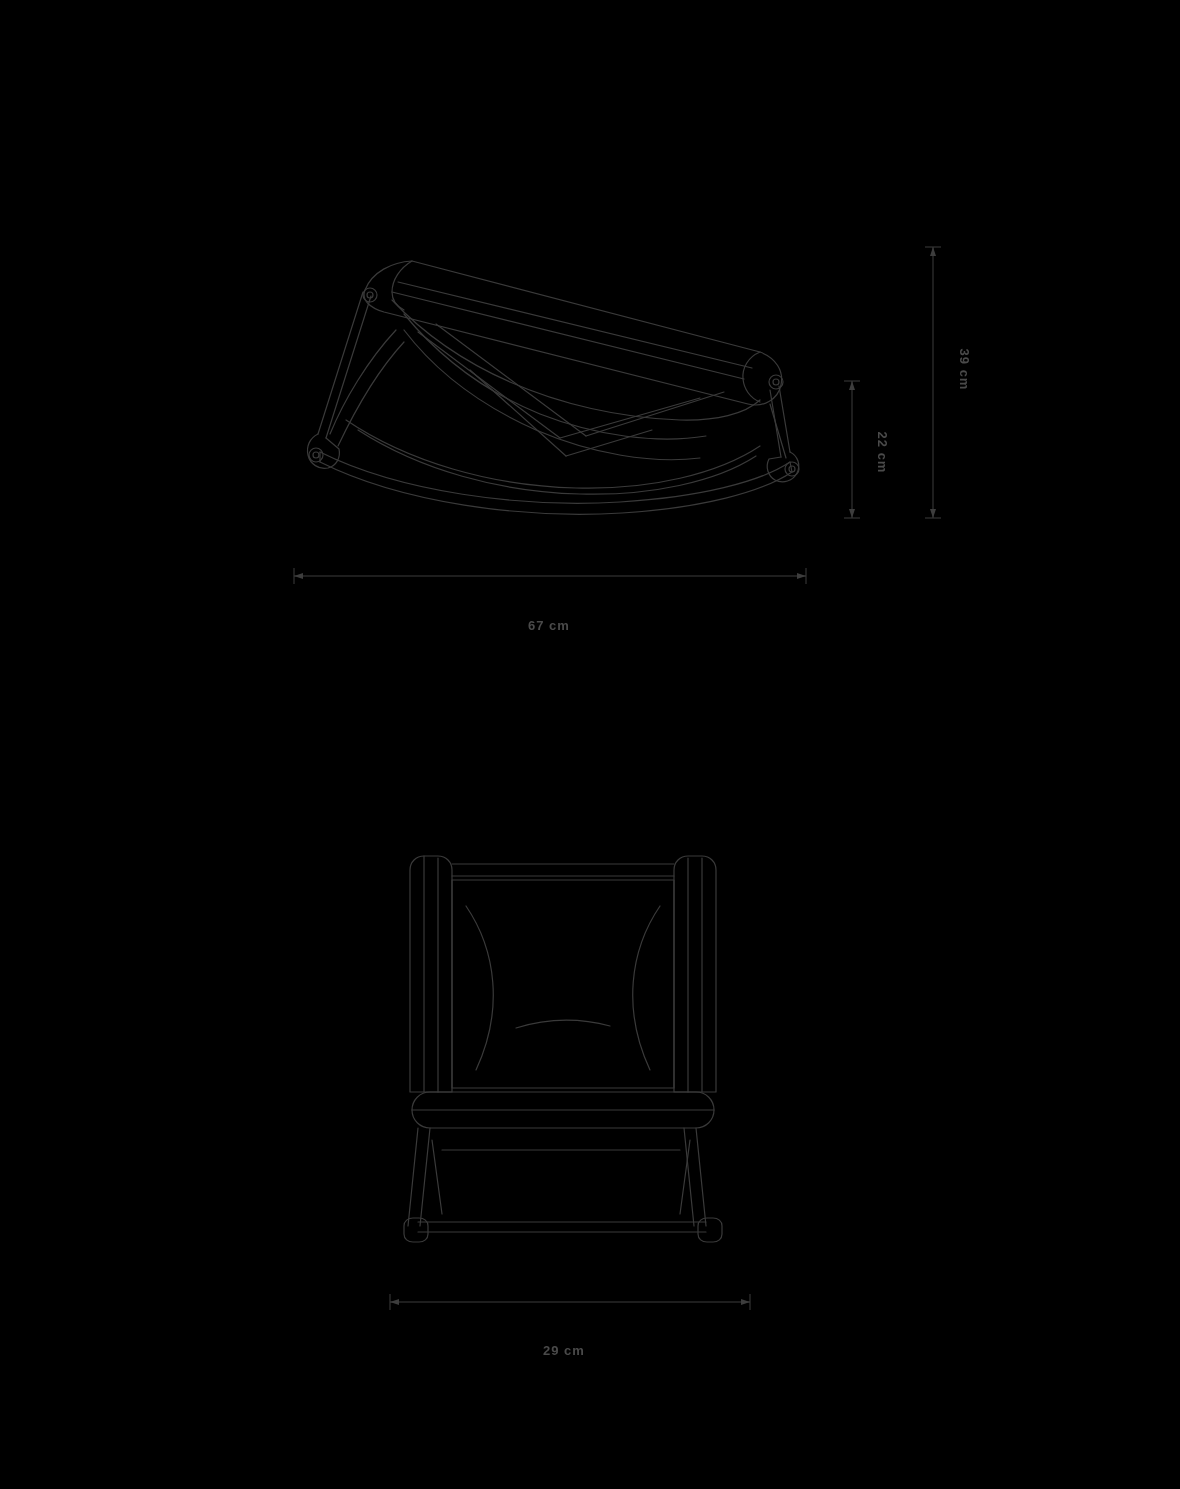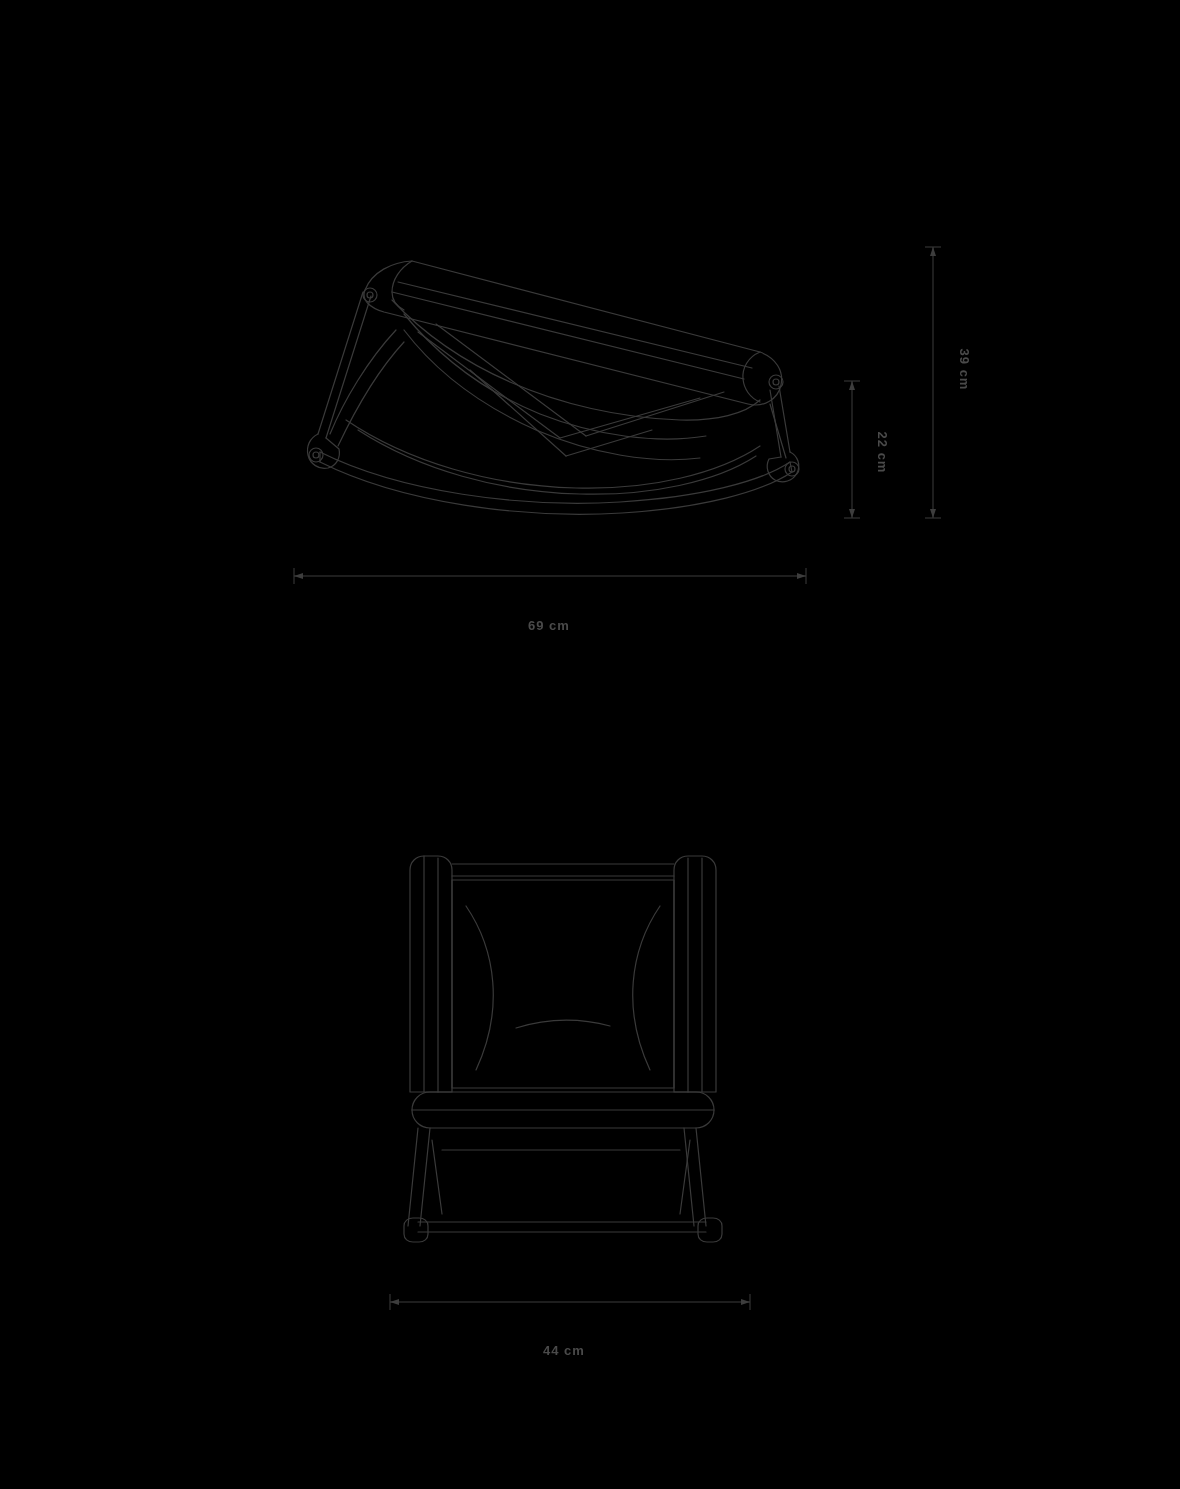--- a/index.html
+++ b/index.html
@@ -176,21 +176,21 @@
   <svg width="1180" height="1489" viewBox="0 0 1180 1489">
     <g stroke="#3d3d3d" stroke-width="1" fill="none">
       <line x1="390" y1="1302" x2="750" y2="1302"></line>
       <line x1="390" y1="1294" x2="390" y2="1310"></line>
       <line x1="750" y1="1294" x2="750" y2="1310"></line>
       <path d="M390 1302 L 399 1299 L 399 1305 Z" fill="#3d3d3d" stroke="none"></path>
       <path d="M750 1302 L 741 1299 L 741 1305 Z" fill="#3d3d3d" stroke="none"></path>
     </g>
   </svg>
 
-  <div class="dim-label lbl-width-top">69 cm</div>
+  <div class="dim-label lbl-width-top">67 cm</div>
 
   <div class="dim-label vertical lbl-height-22">22 cm</div>
 
   <div class="dim-label vertical lbl-height-39">39 cm</div>
 
-  <div class="dim-label lbl-width-front">44 cm</div>
+  <div class="dim-label lbl-width-front">29 cm</div>
 
 </div>
 
 </body></html>

